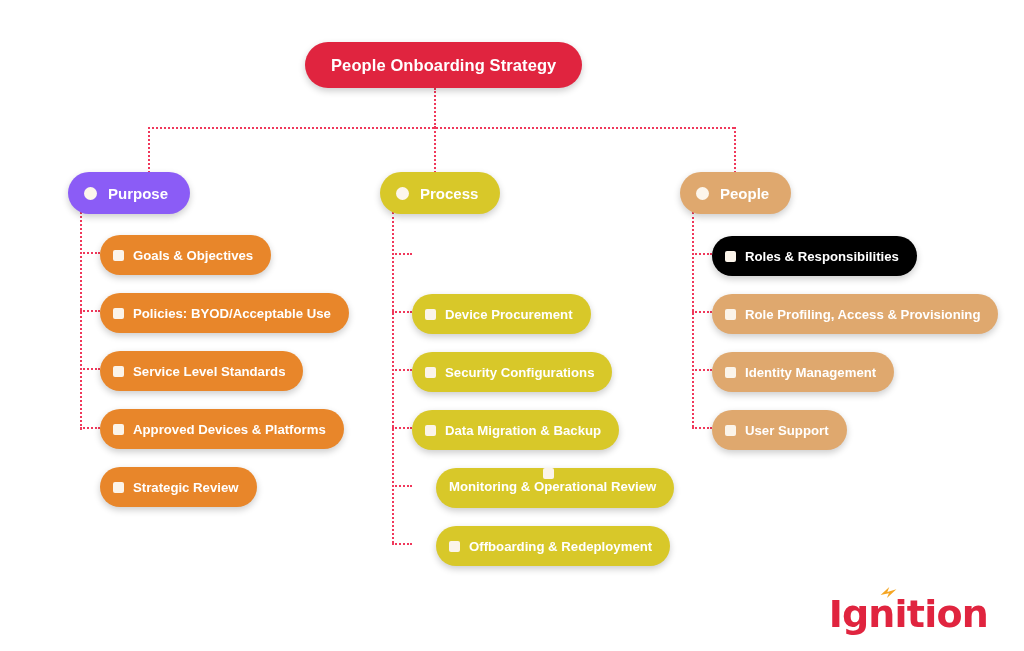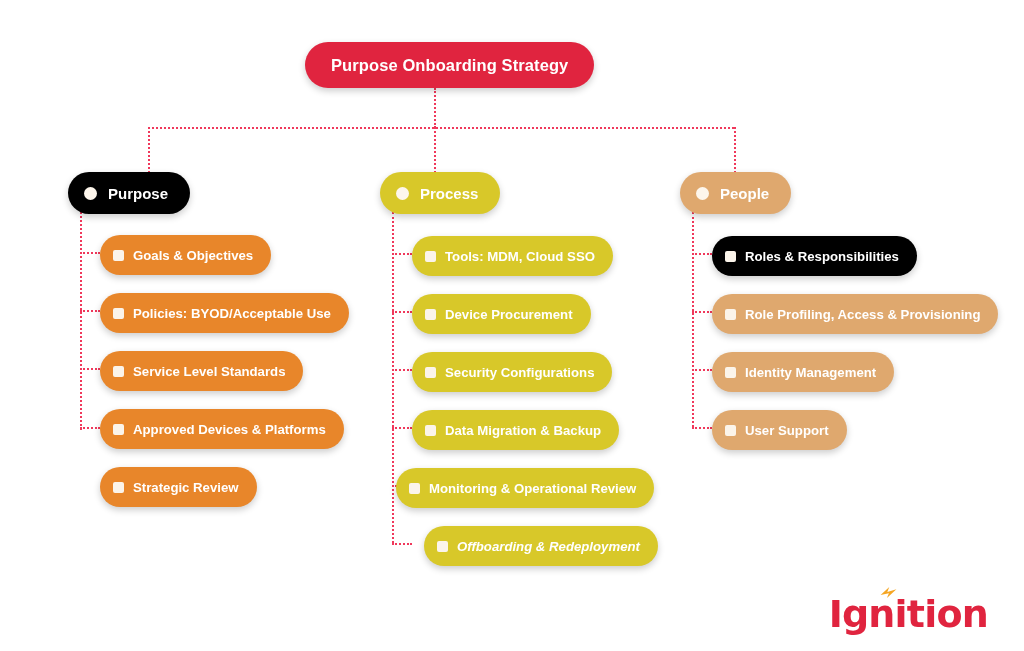--- a/index.html
+++ b/index.html
@@ -141,24 +141,24 @@
   <div class="conn conn-h" style="left:392px; top:485px; width:20px;"></div>
   <div class="conn conn-h" style="left:392px; top:543px; width:20px;"></div>
 
   <div class="conn conn-v" style="left:692px; top:212px; height:215px;"></div>
   <div class="conn conn-h" style="left:692px; top:253px; width:20px;"></div>
   <div class="conn conn-h" style="left:692px; top:311px; width:20px;"></div>
   <div class="conn conn-h" style="left:692px; top:369px; width:20px;"></div>
   <div class="conn conn-h" style="left:692px; top:427px; width:20px;"></div>
 
   <div class="node root-node" style="left:305px; top:42px; background:#E0243F;">
-    <span class="node-label">Purpose Onboarding Strategy</span>
-  </div>
-
-  <div class="node branch-node" style="left:68px; top:172px; background:#000000;">
+    <span class="node-label">People Onboarding Strategy</span>
+  </div>
+
+  <div class="node branch-node" style="left:68px; top:172px; background:#8b5cf6;">
     <span class="bullet-circle"></span>
     <span class="node-label">Purpose</span>
   </div>
 
   <div class="node leaf-node" style="left:100px; top:235px; background:#E8862A;">
     <span class="bullet-square"></span>
     <span class="node-label">Goals &amp; Objectives</span>
   </div>
   <div class="node leaf-node" style="left:100px; top:293px; background:#E8862A;">
     <span class="bullet-square"></span>
@@ -175,41 +175,37 @@
   <div class="node branch-node" style="left:380px; top:172px; background:#D8C829;">
     <span class="bullet-circle"></span>
     <span class="node-label">Process</span>
   </div>
 
   <div class="node leaf-node" style="left:100px; top:467px; background:#E8862A;">
     <span class="bullet-square"></span>
     <span class="node-label">Strategic Review</span>
   </div>
 
-  <div class="node leaf-node" style="left:412px; top:236px; background:#D8C829;">
-    <span class="bullet-square"></span>
-    <span class="node-label">Tools: MDM, Cloud SSO</span>
-  </div>
   <div class="node leaf-node" style="left:412px; top:294px; background:#D8C829;">
     <span class="bullet-square"></span>
     <span class="node-label">Device Procurement</span>
   </div>
   <div class="node leaf-node" style="left:412px; top:352px; background:#D8C829;">
     <span class="bullet-square"></span>
     <span class="node-label">Security Configurations</span>
   </div>
   <div class="node leaf-node" style="left:412px; top:410px; background:#D8C829;">
     <span class="bullet-square"></span>
     <span class="node-label">Data Migration &amp; Backup</span>
   </div>
-  <div class="node leaf-node" style="left:396px; top:468px; background:#D8C829;">
+  <div class="node leaf-node" style="left:436px; top:468px; background:#D8C829;flex-direction:column;">
     <span class="bullet-square"></span>
     <span class="node-label">Monitoring &amp; Operational Review</span>
   </div>
-  <div class="node leaf-node" style="left:424px; top:526px; background:#D8C829;font-style:italic;">
+  <div class="node leaf-node" style="left:436px; top:526px; background:#D8C829;">
     <span class="bullet-square"></span>
     <span class="node-label">Offboarding &amp; Redeployment</span>
   </div>
 
   <div class="node branch-node" style="left:680px; top:172px; background:#DFA86E;">
     <span class="bullet-circle"></span>
     <span class="node-label">People</span>
   </div>
 
   <div class="node leaf-node" style="left:712px; top:236px; background:#000000;">

